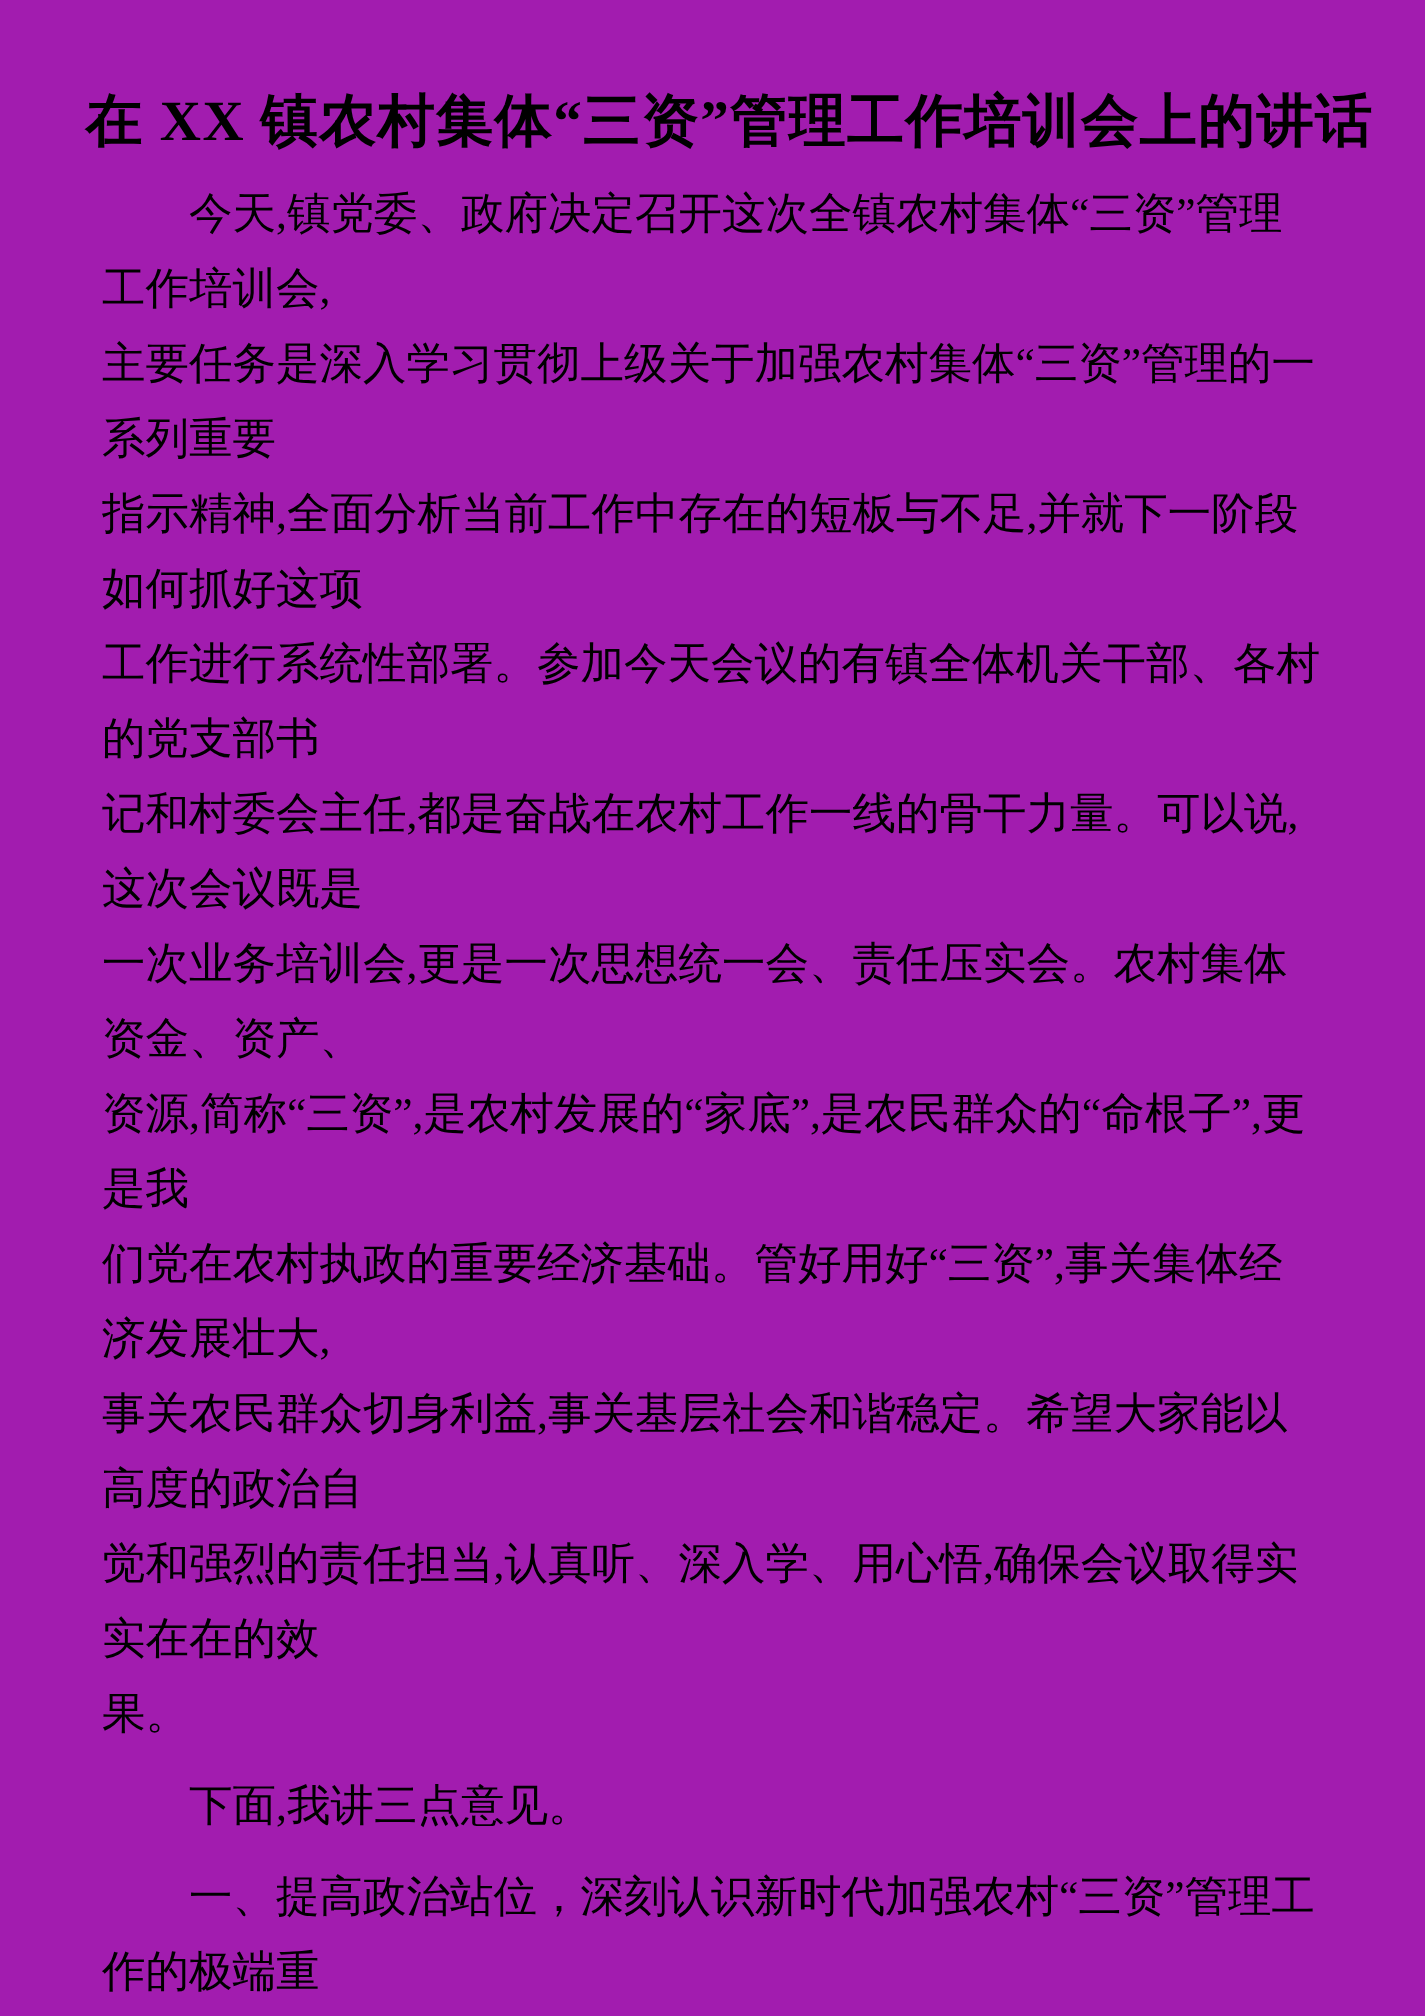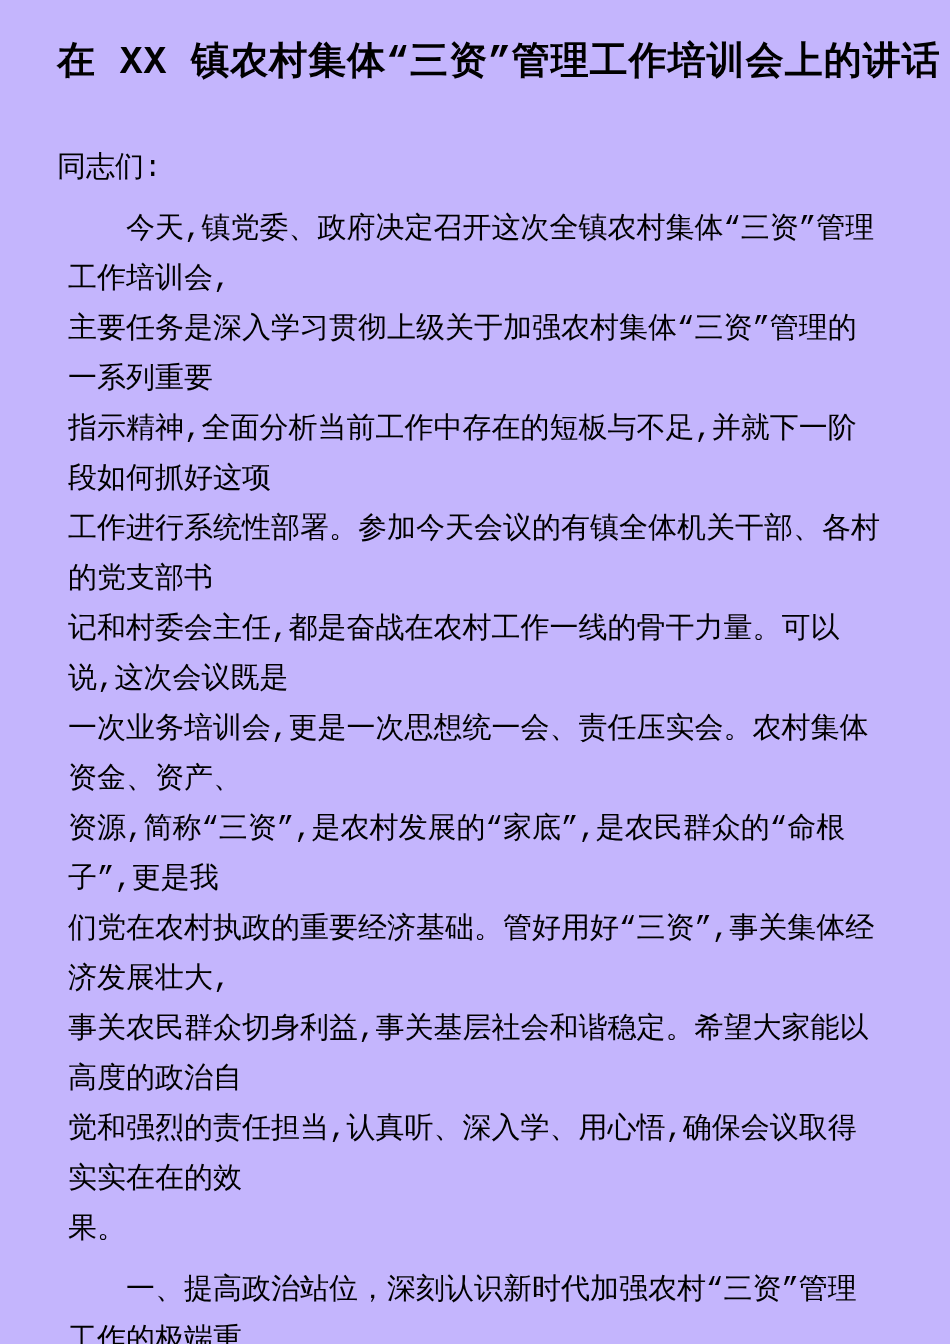--- a/index.html
+++ b/index.html
@@ -5,23 +5,23 @@
   html, body {
     margin: 0;
     padding: 0;
     background: #ffffff;
   }
   .page {
     position: relative;
     width: 950px;
     height: 1344px;
     box-sizing: border-box;
-    background: #c4b5fd;
-    padding: 37px 57px 0 57px;
-    font-family: Liberation Mono, monospace;
+    background: #a21caf;
+    padding: 55px 57px 0 57px;
+    font-family: Liberation Serif, serif;
     color: #000000;
     overflow: hidden;
   }
   .doc-title {
     margin: 0;
     font-size: 38px;
     font-weight: 700;
     line-height: 52px;
     text-align: center;
     letter-spacing: 1px;
@@ -42,31 +42,31 @@
   .section-heading {
     font-weight: 400; 
   }
 </style>
 </head>
 <body>
 
 <div class="page">
   <h1 class="doc-title">在 XX 镇农村集体“三资”管理工作培训会上的讲话</h1>
 
-  <div class="salutation">同志们:</div>
 
   <p class="body-para">　　今天,镇党委、政府决定召开这次全镇农村集体“三资”管理工作培训会,
 主要任务是深入学习贯彻上级关于加强农村集体“三资”管理的一系列重要
 指示精神,全面分析当前工作中存在的短板与不足,并就下一阶段如何抓好这项
 工作进行系统性部署。参加今天会议的有镇全体机关干部、各村的党支部书
 记和村委会主任,都是奋战在农村工作一线的骨干力量。可以说,这次会议既是
 一次业务培训会,更是一次思想统一会、责任压实会。农村集体资金、资产、
 资源,简称“三资”,是农村发展的“家底”,是农民群众的“命根子”,更是我
 们党在农村执政的重要经济基础。管好用好“三资”,事关集体经济发展壮大,
 事关农民群众切身利益,事关基层社会和谐稳定。希望大家能以高度的政治自
 觉和强烈的责任担当,认真听、深入学、用心悟,确保会议取得实实在在的效
 果。</p>
 
+  <p class="body-para">　　下面,我讲三点意见。</p>
 
   <p class="body-para section-heading">　　一、提高政治站位，深刻认识新时代加强农村“三资”管理工作的极端重
 要性和紧迫性</p>
 
 </div>
 
 </body></html>

